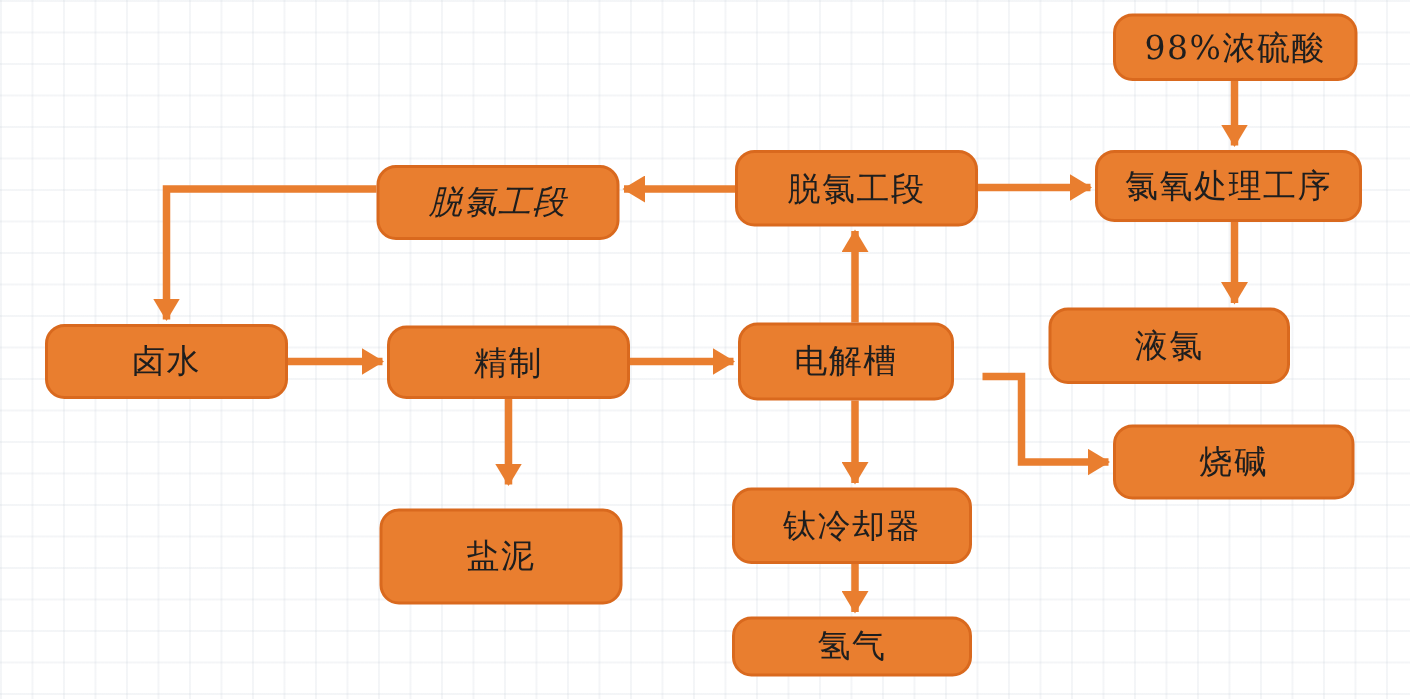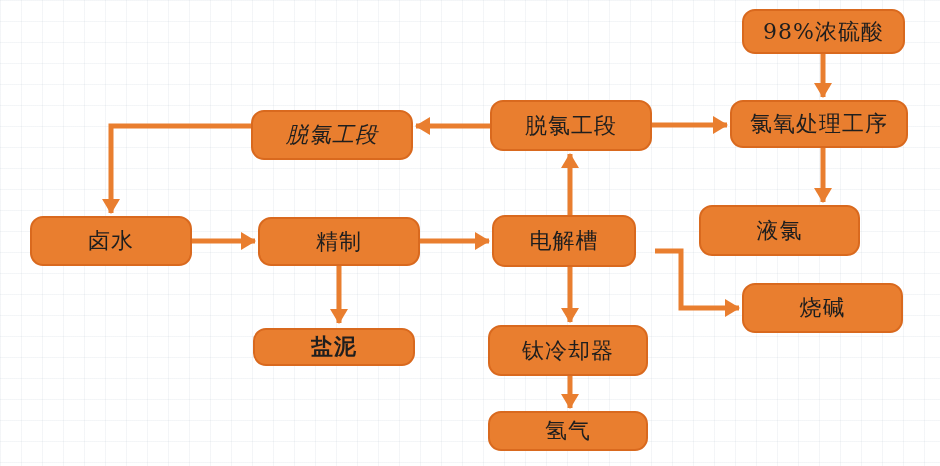--- a/index.html
+++ b/index.html
@@ -73,18 +73,18 @@
   </svg>
 
   <div class="node" style="left:742px; top:9px;   width:163px; height:45px;text-align:center;">98%浓硫酸</div>
   <div class="node" style="left:730px; top:100px; width:178px; height:48px;">氯氧处理工序</div>
   <div class="node" style="left:699px; top:205px; width:161px; height:51px;">液氯</div>
   <div class="node" style="left:742px; top:283px; width:161px; height:50px;">烧碱</div>
   <div class="node" style="left:490px; top:100px; width:162px; height:51px;">脱氯工段</div>
   <div class="node" style="left:251px; top:110px; width:162px; height:50px;font-style:italic;">脱氯工段</div>
   <div class="node" style="left:30px;  top:216px; width:162px; height:50px;">卤水</div>
   <div class="node" style="left:258px; top:217px; width:162px; height:49px;">精制</div>
-  <div class="node" style="left:253px; top:328px; width:162px; height:38px;font-weight:bold;">盐泥</div>
+  <div class="node" style="left:253px; top:339px; width:162px; height:64px;">盐泥</div>
   <div class="node" style="left:492px; top:215px; width:144px; height:52px;">电解槽</div>
   <div class="node" style="left:488px; top:325px; width:160px; height:51px;">钛冷却器</div>
   <div class="node" style="left:488px; top:411px; width:160px; height:40px;">氢气</div>
 
 </div>
 
 </body></html>

